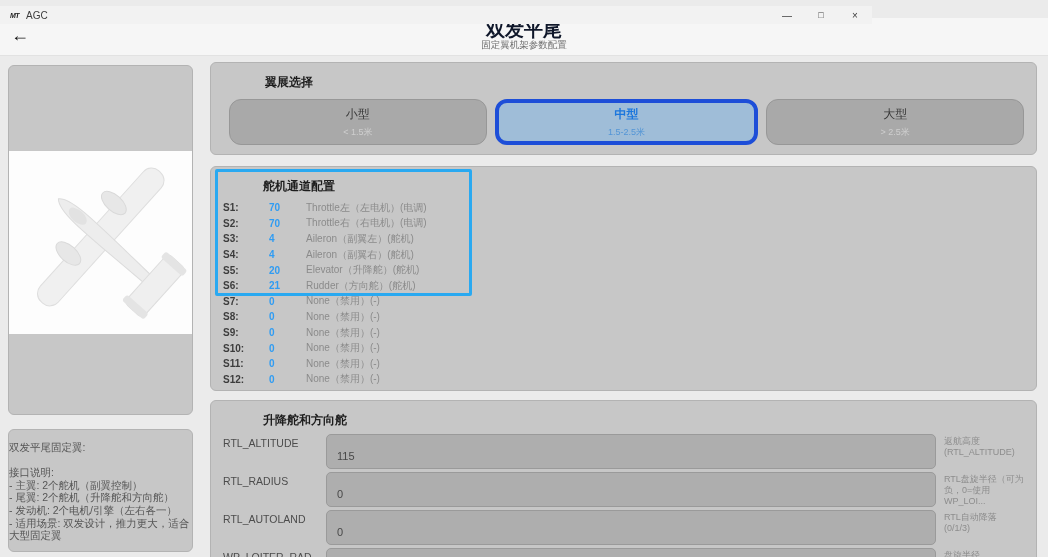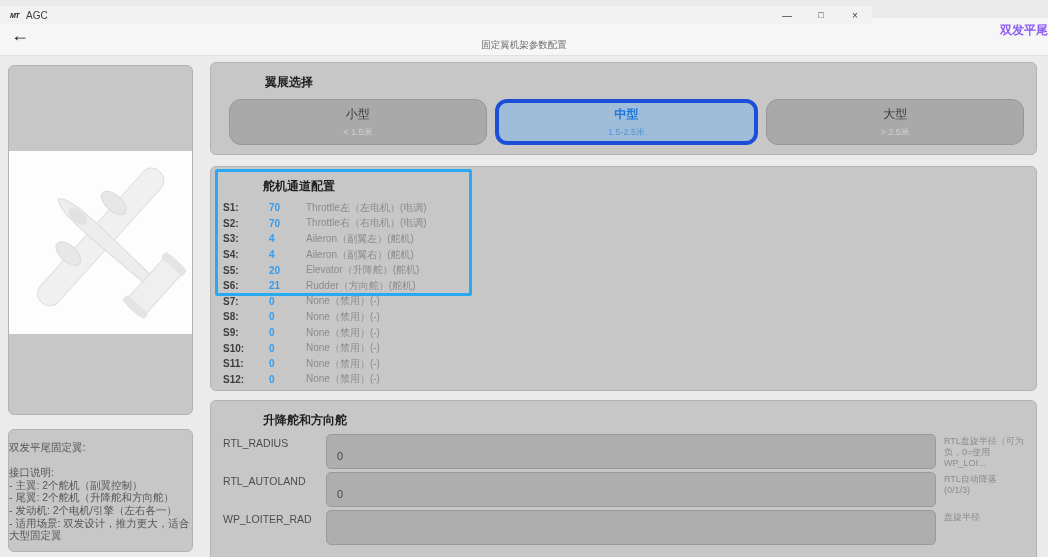--- a/index.html
+++ b/index.html
@@ -13,21 +13,21 @@
   .titlebar{position:absolute;left:0;top:0;width:872px;height:18px;background:#f2f2f2;display:flex;align-items:center;z-index:10;margin-top:6px;}
   .logo-mark{font-style:italic;font-weight:bold;font-size:7px;margin-left:10px;color:#1c1c1c;letter-spacing:-.5px;}
   .app-name{font-size:10px;color:#3c3c3c;margin-left:7px;}
   .win-controls{margin-left:auto;display:flex;height:100%;}
   .win-btn{width:34px;display:flex;align-items:center;justify-content:center;font-size:10px;color:#3d3d3d;cursor:pointer;}
   .win-btn.max{font-size:9px;}
   
   .header{position:absolute;left:0;top:18px;width:1048px;height:37px;background:#f6f6f6;border-bottom:1px solid #e2e2e2;z-index:9;}
   .back-btn{position:absolute;left:11px;top:5px;font-size:18px;color:#111;cursor:pointer;line-height:24px;}
   .title-wrap{position:absolute;left:0;right:0;top:4px;text-align:center;}
-  .page-title{font-size:12px;font-weight:bold;color:#8b5cf6;line-height:16px;text-align:right;}
+  .page-title{font-size:19px;font-weight:bold;color:#0f172a;line-height:16px;}
   .page-subtitle{font-size:9.5px;color:#6d6d6d;margin-top:1px;}
   
   .card{background:#c7c7c7;border:1px solid #b3b3b3;border-radius:6px;box-sizing:border-box;}
   .section-title{font-size:12px;font-weight:bold;color:#1d1d1d;padding:11px 0 0 14px;margin-left:40px;}
   
   .sidebar-image-card{position:absolute;left:8px;top:65px;width:185px;height:350px;overflow:hidden;}
   .img-area{position:absolute;left:0;top:85px;width:183px;height:183px;background:#fdfdfd;}
   .sidebar-info-card{position:absolute;left:8px;top:429px;width:185px;height:123px;padding:11px 0;font-size:10.5px;color:#565656;line-height:12.6px;}
   .info-line{min-height:12.6px;}
   
@@ -210,20 +210,25 @@
       </div>
     </div>
 </div>
 
 <div class="annotation-rect"></div>
 
 <div class="card panel-params">
   <div class="section-title" style="padding-left:12px;">升降舵和方向舵</div>
   <div class="param-rows">
 
+      <div class="param-row">
+        <div class="p-label">RTL_ALTITUDE</div>
+        <input class="p-input" type="text" value="115" style="">
+        <div class="p-hint">返航高度 (RTL_ALTITUDE)</div>
+      </div>
 
       <div class="param-row">
         <div class="p-label">RTL_RADIUS</div>
         <input class="p-input" type="text" value="0" style="">
         <div class="p-hint">RTL盘旋半径（可为负，0=使用WP_LOI...</div>
       </div>
 
       <div class="param-row">
         <div class="p-label">RTL_AUTOLAND</div>
         <input class="p-input" type="text" value="0" style="">

